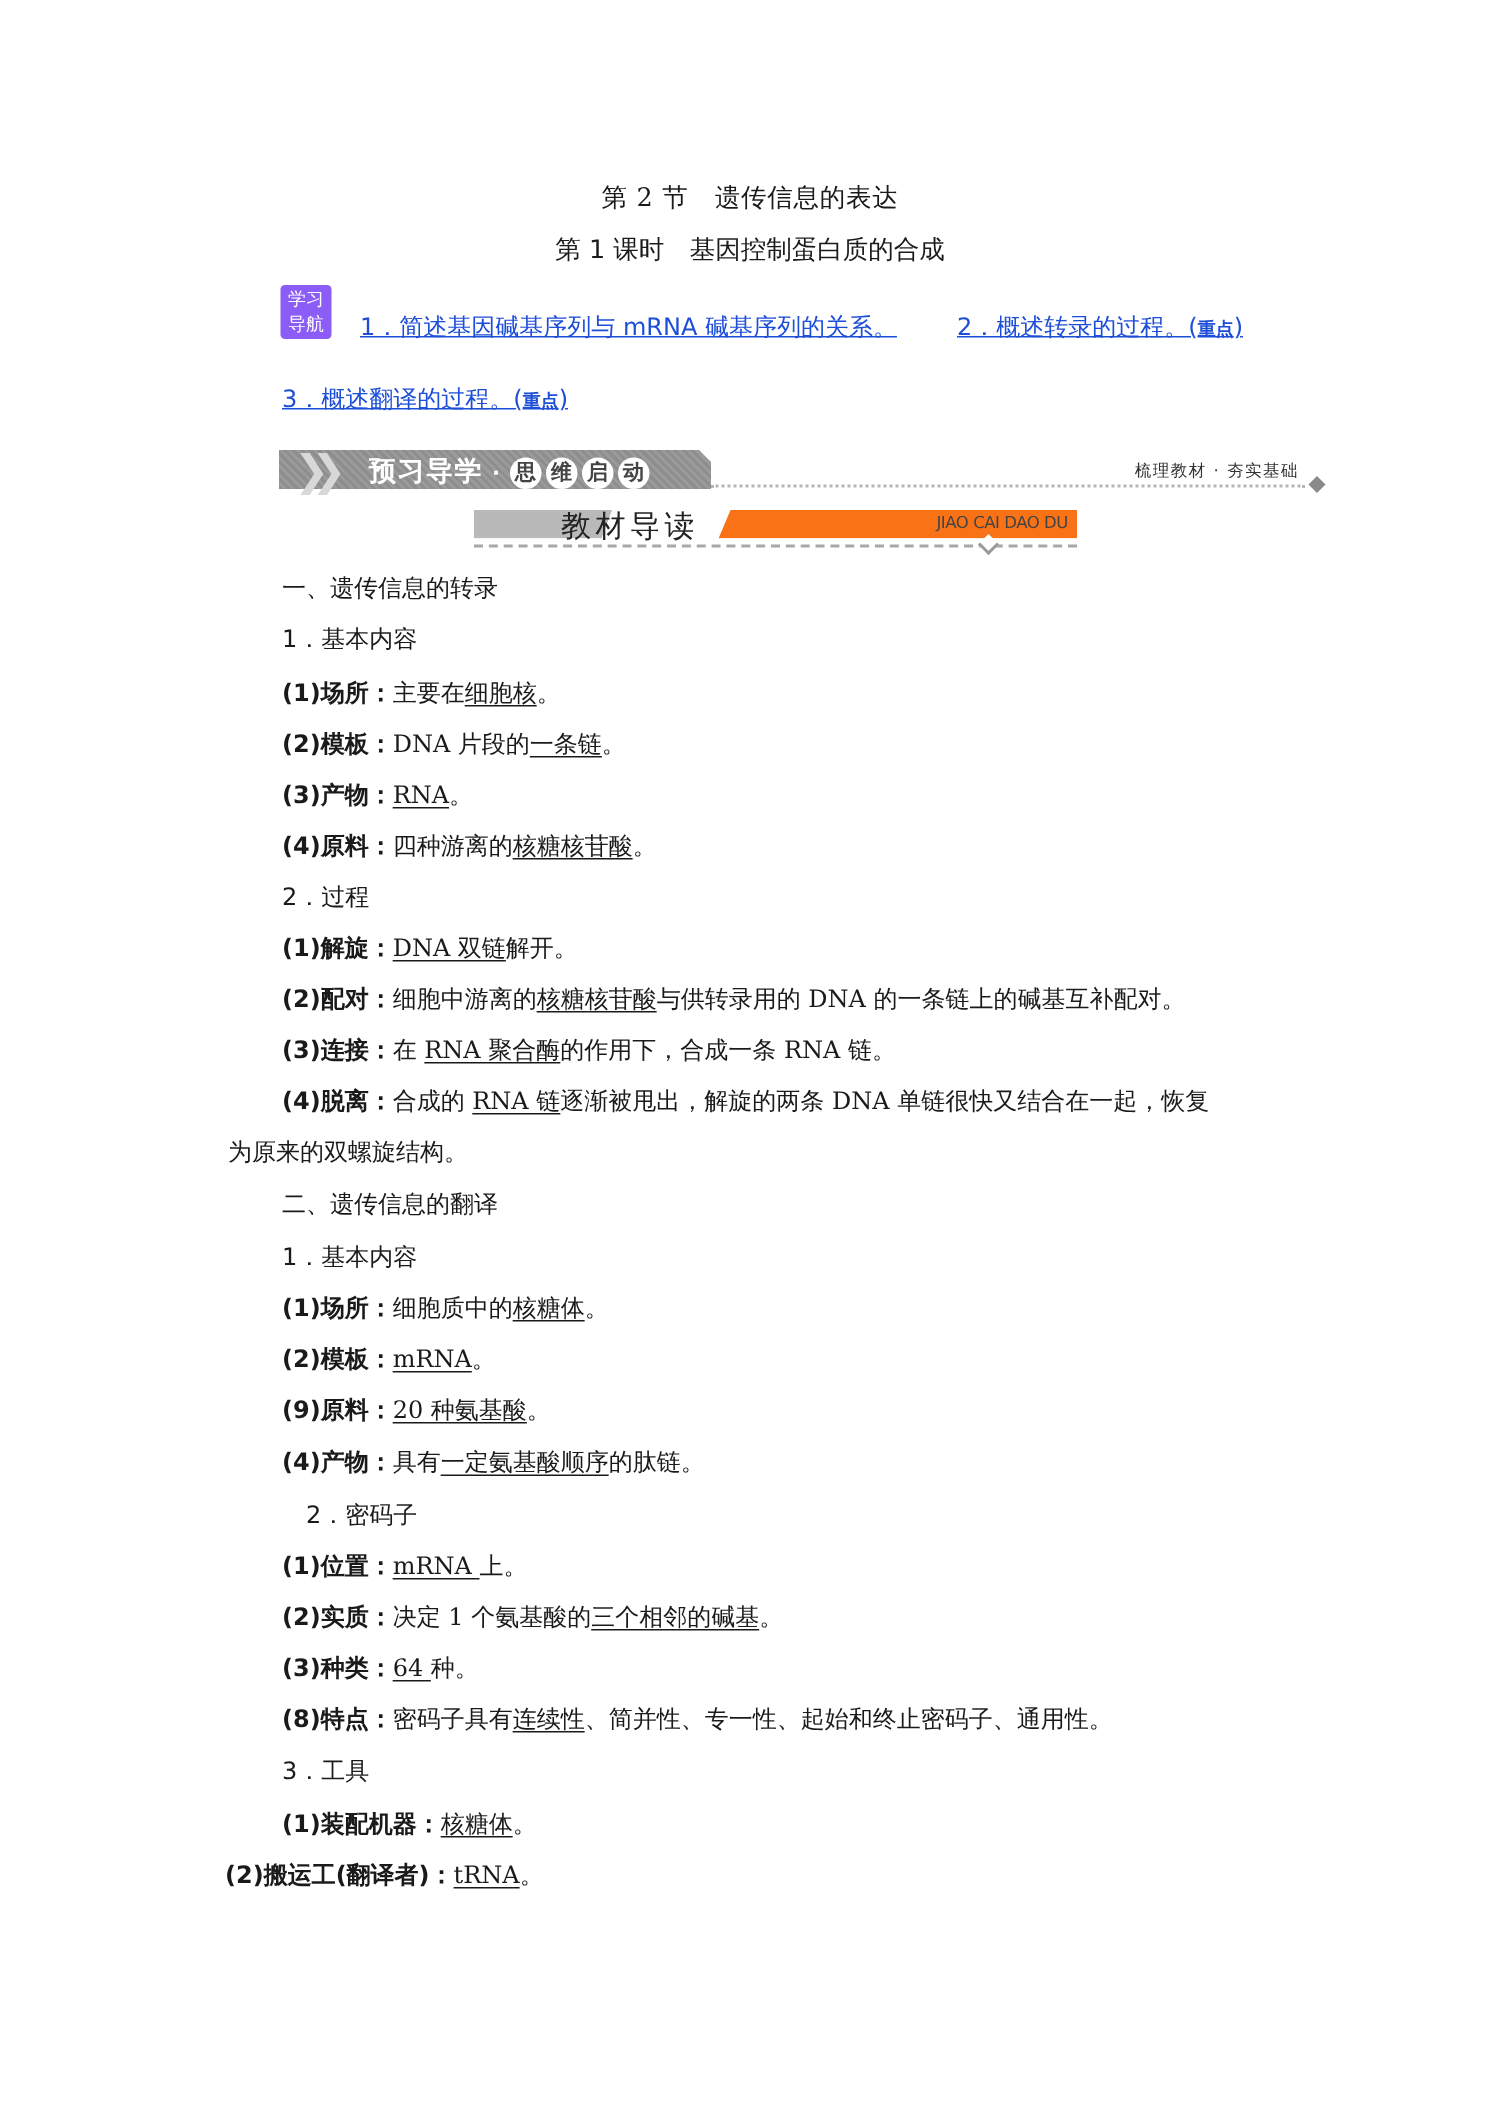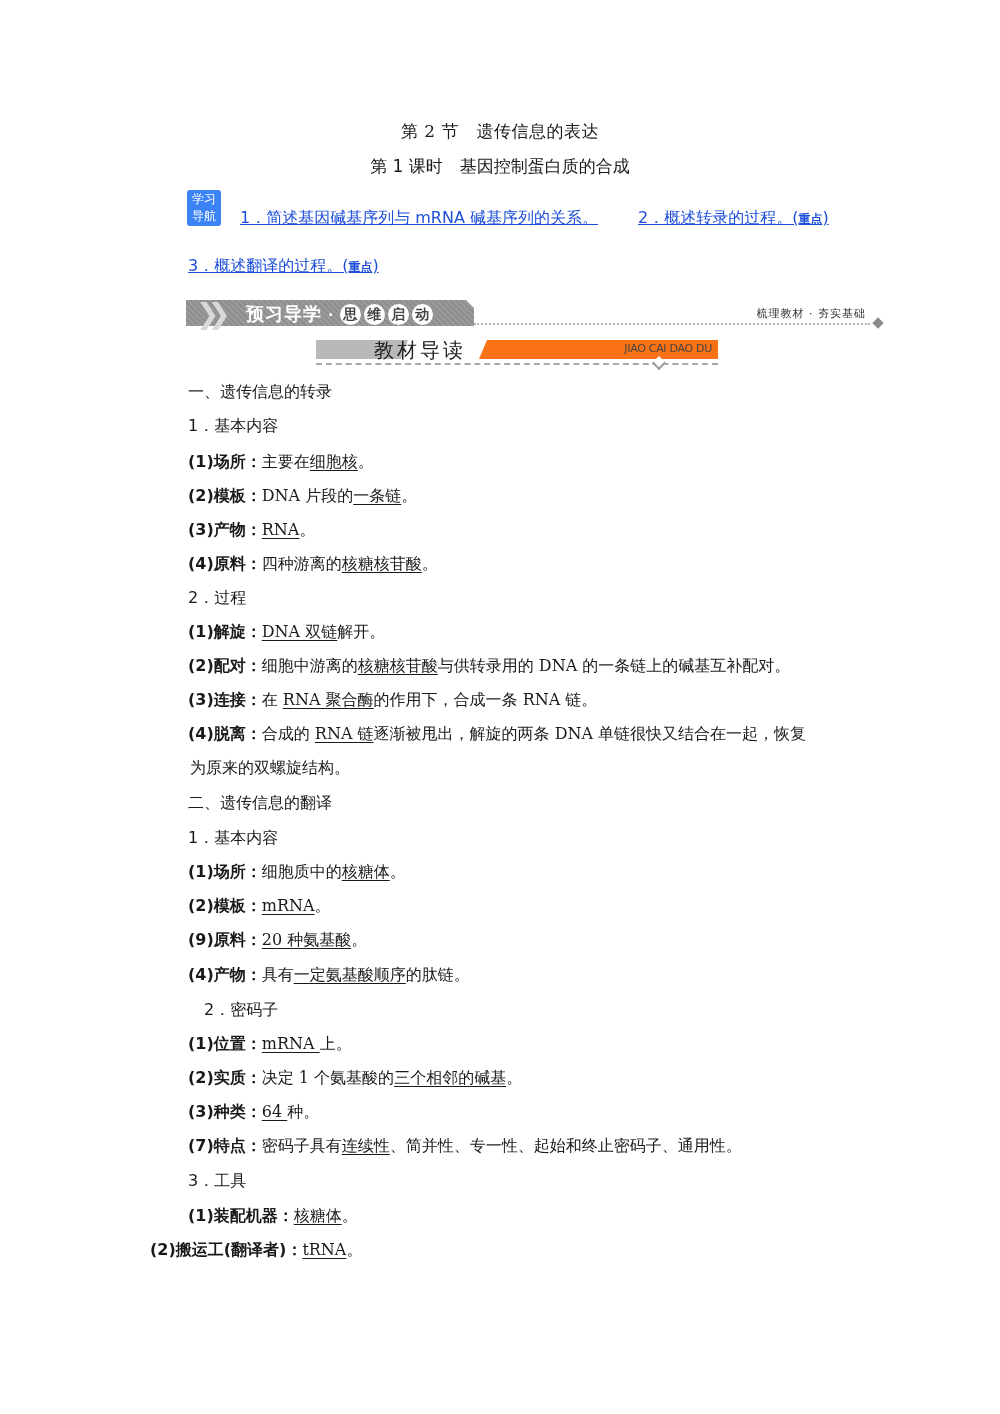--- a/index.html
+++ b/index.html
@@ -12,21 +12,21 @@
   .title1 {
     top: 120px; left: 0; width: 1000px; text-align: center;
     font-size: 17px; letter-spacing: 0.5px;
   }
   .title2 {
     top: 155px; left: 0; width: 1000px; text-align: center;
     font-size: 17px; font-family: "DejaVu Sans", "Liberation Sans", sans-serif;
   }
   .badge {
     top: 190px; left: 187px; width: 34px; height: 36px;
-    background: #3b82f6; border-radius: 3px; color: #fff;
+    background: #8b5cf6; border-radius: 3px; color: #fff;
     font-family: "DejaVu Sans", "Liberation Sans", sans-serif;
     font-size: 12px; line-height: 17px; text-align: center; padding-top: 1px;
     box-sizing: border-box;
   }
   .goal-line {
     font-family: "DejaVu Sans", "Liberation Sans", sans-serif;
     font-size: 16px; color: #1d4ed8; text-decoration: underline;
   }
   .goal-line .key {
     font-family: "DejaVu Serif", serif; font-size: 12px; font-weight: bold;
@@ -176,21 +176,21 @@
 </div>
 <div class="line" style="top:656px;left:188px;">
   <span class="lbl">(2)配对：</span><span>细胞中游离的</span><span class="u">核糖核苷酸</span><span>与供转录用的 DNA 的一条链上的碱基互补配对。</span>
 </div>
 <div class="line" style="top:690px;left:188px;">
   <span class="lbl">(3)连接：</span><span>在 </span><span class="u">RNA 聚合酶</span><span>的作用下，合成一条 RNA 链。</span>
 </div>
 <div class="line" style="top:724px;left:188px;">
   <span class="lbl">(4)脱离：</span><span>合成的 </span><span class="u">RNA 链</span><span>逐渐被甩出，解旋的两条 DNA 单链很快又结合在一起，恢复</span>
 </div>
-<div class="line" style="top:758px;left:152px;margin-left:38px;">为原来的双螺旋结构。</div>
+<div class="line" style="top:758px;left:152px;">为原来的双螺旋结构。</div>
 
 <div class="line h1" style="top:793px;left:188px;">二、遗传信息的翻译</div>
 <div class="line h1" style="top:828px;left:188px;">1．基本内容</div>
 
 <div class="line" style="top:862px;left:188px;">
   <span class="lbl">(1)场所：</span><span>细胞质中的</span><span class="u">核糖体</span><span>。</span>
 </div>
 <div class="line" style="top:896px;left:188px;">
   <span class="lbl">(2)模板：</span><span></span><span class="u">mRNA</span><span>。</span>
 </div>
@@ -206,21 +206,21 @@
 <div class="line" style="top:1034px;left:188px;">
   <span class="lbl">(1)位置：</span><span></span><span class="u">mRNA </span><span>上。</span>
 </div>
 <div class="line" style="top:1068px;left:188px;">
   <span class="lbl">(2)实质：</span><span>决定 1 个氨基酸的</span><span class="u">三个相邻的碱基</span><span>。</span>
 </div>
 <div class="line" style="top:1102px;left:188px;">
   <span class="lbl">(3)种类：</span><span></span><span class="u">64 </span><span>种。</span>
 </div>
 <div class="line" style="top:1136px;left:188px;">
-  <span class="lbl">(7)特点：</span><span>密码子具有</span><span class="u">连续性</span><span>、简并性、专一性、起始和终止密码子、通用性。</span>
+  <span class="lbl">(8)特点：</span><span>密码子具有</span><span class="u">连续性</span><span>、简并性、专一性、起始和终止密码子、通用性。</span>
 </div>
 
 <div class="line h1" style="top:1171px;left:188px;">3．工具</div>
 
 <div class="line" style="top:1206px;left:188px;">
   <span class="lbl">(1)装配机器：</span><span></span><span class="u">核糖体</span><span>。</span>
 </div>
 <div class="line" style="top:1240px;left:150px;">
   <span class="lbl">(2)搬运工(翻译者)：</span><span></span><span class="u">tRNA</span><span>。</span>
 </div>

